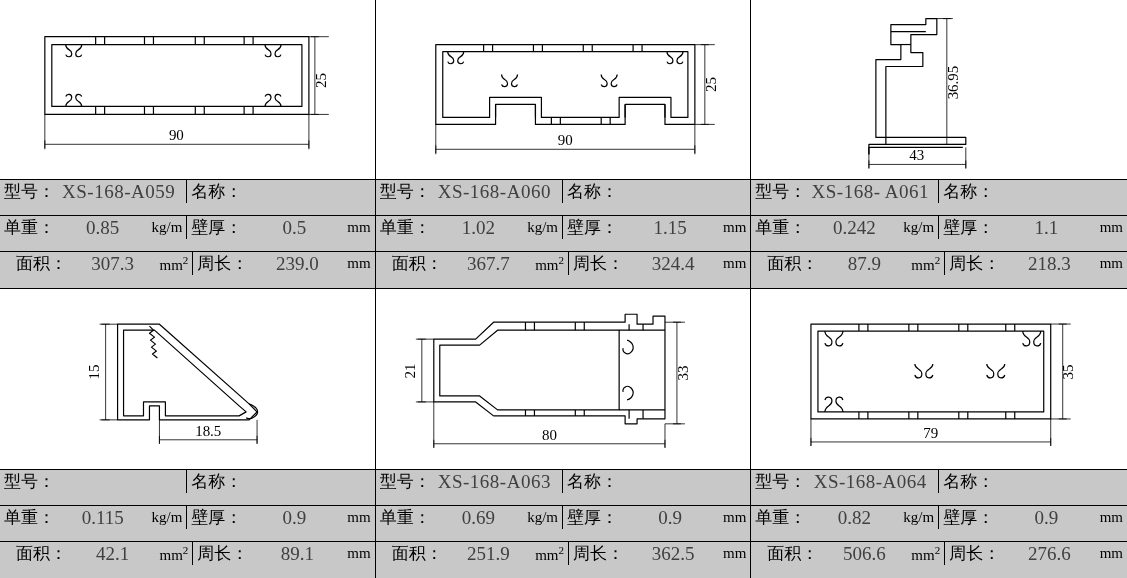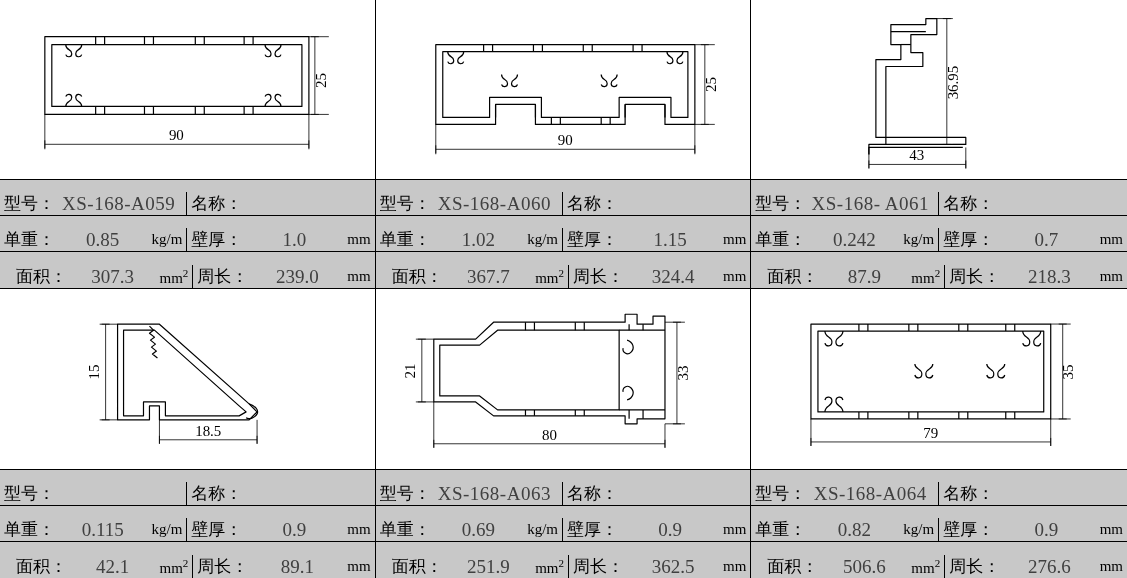--- a/index.html
+++ b/index.html
@@ -34,21 +34,21 @@
   }
   .draw svg { display: block; width: 100%; height: 100%; }
 
   .spec {
     flex: 0 0 auto;
     background: #c8c8c8;
     border-top: 1px solid #000;
   }
   .specrow {
     display: flex;
-    align-items: flex-end;
+    align-items: flex-start;
     border-bottom: 1px solid #000;
     height: 36px;
   }
   .specrow:last-child { border-bottom: none; padding-left: 12px; }
   .half {
     flex: 1 1 50%;
     display: flex;
     align-items: center;
     padding: 0 4px;
     border-right: 1px solid #000;
@@ -132,21 +132,21 @@
         </div>
       </div>
       <div class="specrow">
         <div class="half">
           <span class="lab">单重：</span>
           <span class="val">0.85</span>
           <span class="unit">kg/m</span>
         </div>
         <div class="half">
           <span class="lab">壁厚：</span>
-          <span class="val">1.0</span>
+          <span class="val">0.5</span>
           <span class="unit">mm</span>
         </div>
       </div>
       <div class="specrow">
         <div class="half">
           <span class="lab">面积：</span>
           <span class="val">307.3</span>
           <span class="unit"><span>mm</span><span class="sup">2</span></span>
         </div>
         <div class="half">
@@ -258,21 +258,21 @@
         </div>
       </div>
       <div class="specrow">
         <div class="half">
           <span class="lab">单重：</span>
           <span class="val">0.242</span>
           <span class="unit">kg/m</span>
         </div>
         <div class="half">
           <span class="lab">壁厚：</span>
-          <span class="val">0.7</span>
+          <span class="val">1.1</span>
           <span class="unit">mm</span>
         </div>
       </div>
       <div class="specrow">
         <div class="half">
           <span class="lab">面积：</span>
           <span class="val">87.9</span>
           <span class="unit"><span>mm</span><span class="sup">2</span></span>
         </div>
         <div class="half">

